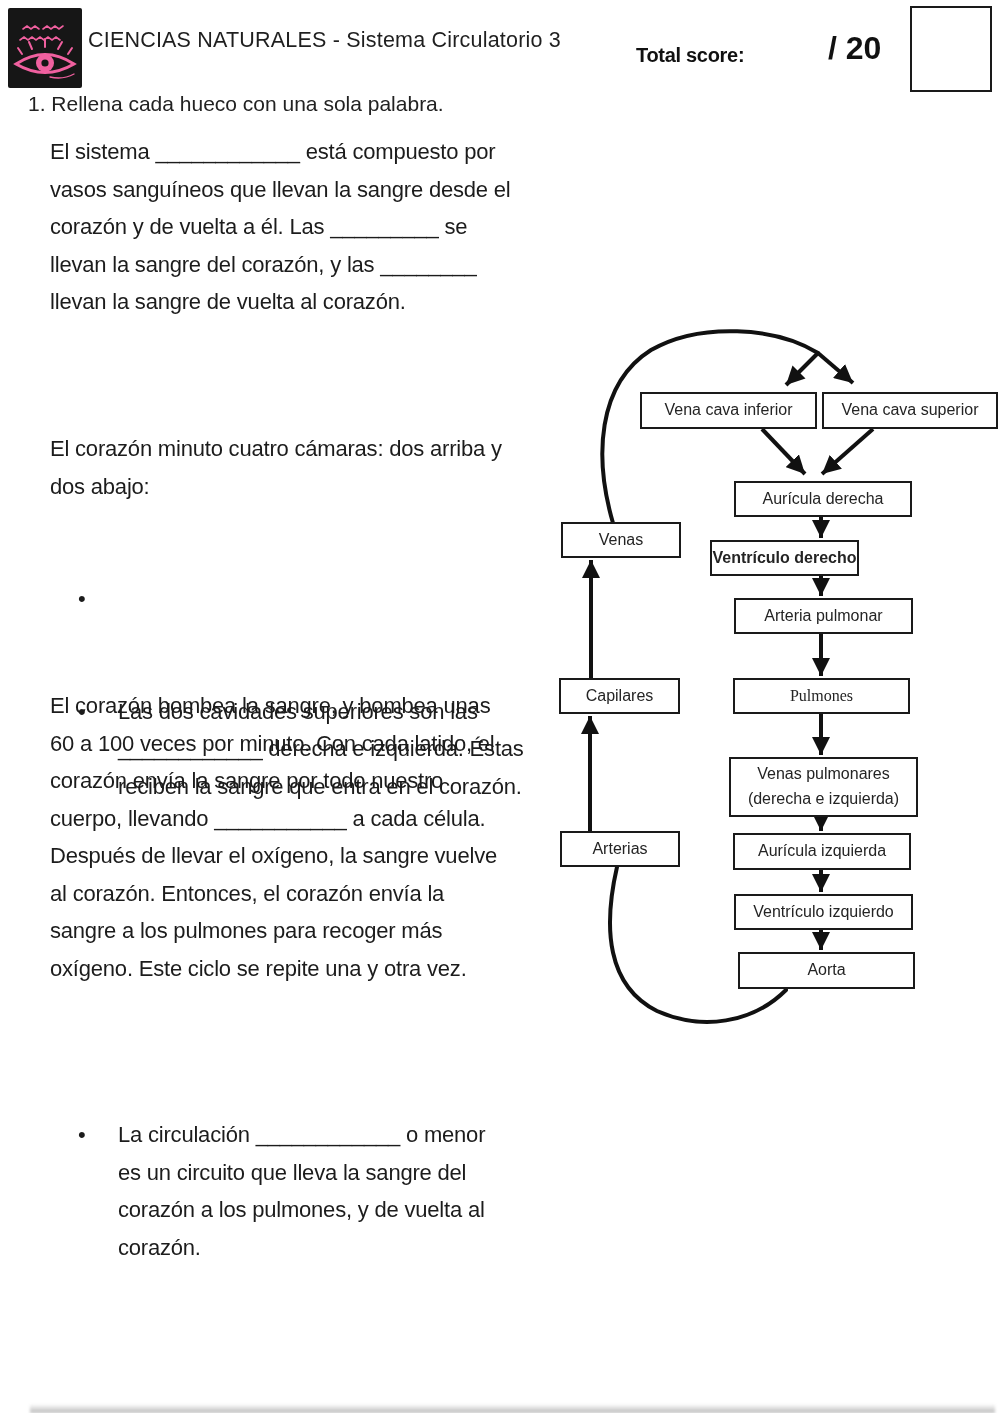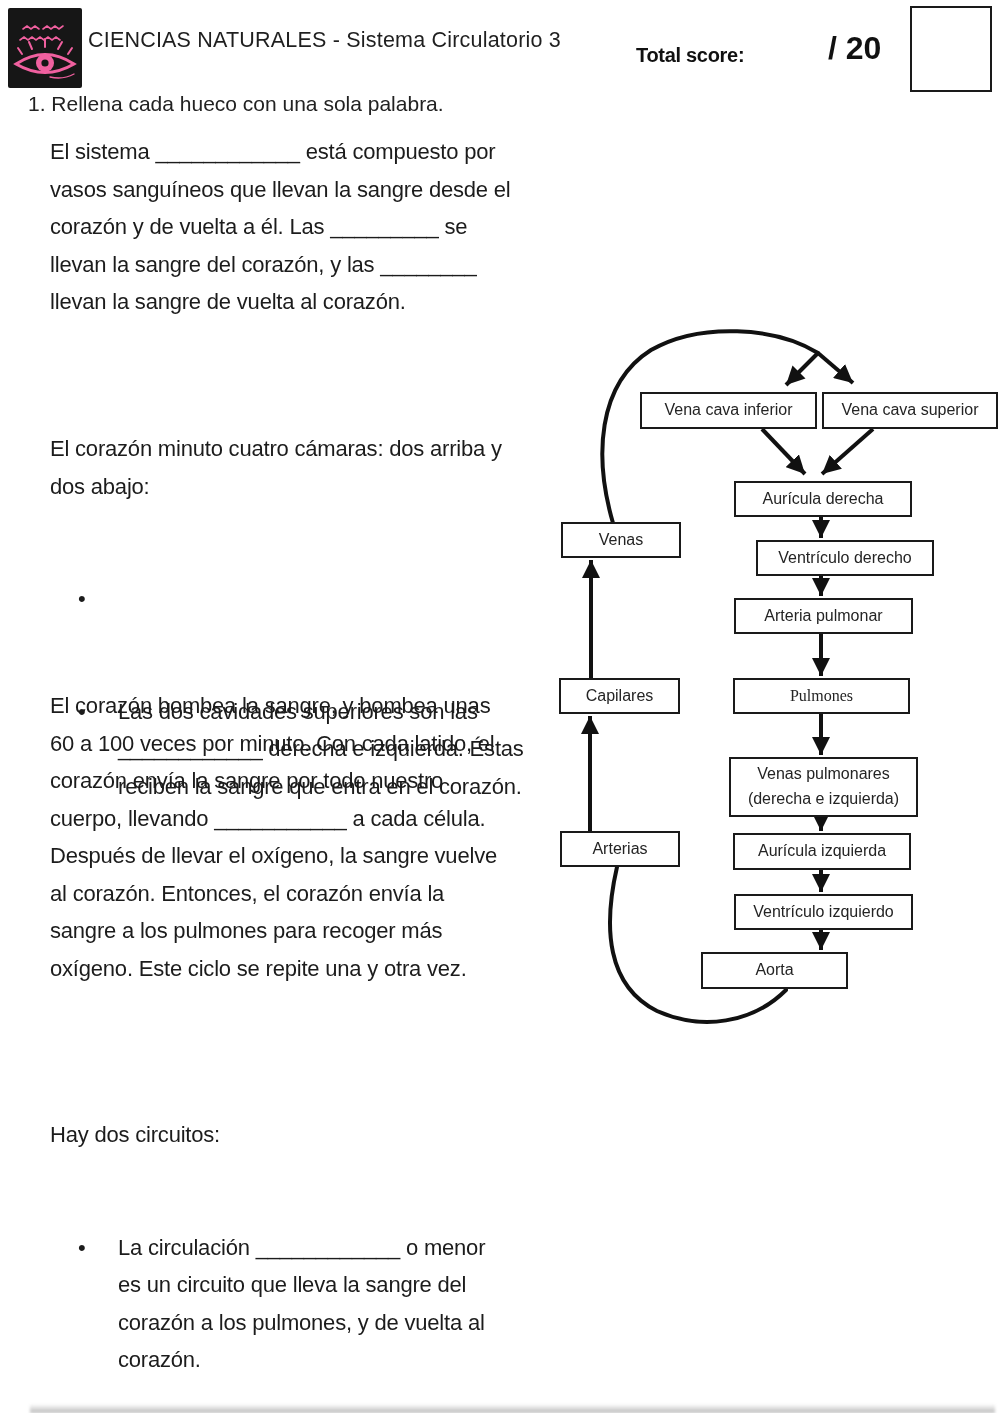--- a/index.html
+++ b/index.html
@@ -77,21 +77,20 @@
 <div class="abs hw para" style="top:687px;">El corazón bombea la sangre, y bombea unas
 60 a 100 veces por minuto. Con cada latido, el
 corazón envía la sangre por todo nuestro
 cuerpo, llevando ___________ a cada célula.
 Después de llevar el oxígeno, la sangre vuelve
 al corazón. Entonces, el corazón envía la
 sangre a los pulmones para recoger más
 oxígeno. Este ciclo se repite una y otra vez.</div>
 
 <div class="abs hw para" style="top:1041px;">
-  <div>Hay dos circuitos:</div>
   <div class="brow">
     <span class="bdot">•</span>
     <span>La circulación ____________ o menor
 es un circuito que lleva la sangre del
 corazón a los pulmones, y de vuelta al
 corazón.</span>
   </div>
   
 </div>
 
@@ -121,25 +120,25 @@
     <line x1="590" y1="831" x2="590" y2="716" marker-end="url(#ah)"></line>
     <line x1="591" y1="678" x2="591" y2="560" marker-end="url(#ah)"></line>
 
     <path d="M 617 867 C 603 928, 607 986, 657 1011 C 702 1031, 753 1023, 786 990" stroke-linecap="round"></path>
   </g>
 </svg>
 
 <div class="abs dbox" style="left:640px;top:392px;width:177px;height:37px;">Vena cava inferior</div>
 <div class="abs dbox" style="left:822px;top:392px;width:176px;height:37px;">Vena cava superior</div>
 <div class="abs dbox" style="left:734px;top:481px;width:178px;height:36px;">Aurícula derecha</div>
-<div class="abs dbox" style="left:756px;top:540px;width:178px;height:36px;">Ventrículo derecho</div>
+<div class="abs dbox" style="left:710px;top:540px;width:149px;height:36px;font-weight:bold;">Ventrículo derecho</div>
 <div class="abs dbox" style="left:734px;top:598px;width:179px;height:36px;">Arteria pulmonar</div>
 <div class="abs dbox" style="left:733px;top:678px;width:177px;height:36px;font-family:Liberation Serif, serif;">Pulmones</div>
 <div class="abs dbox" style="left:729px;top:757px;width:189px;height:60px;">Venas pulmonares
 (derecha e izquierda)</div>
 <div class="abs dbox" style="left:733px;top:833px;width:178px;height:37px;">Aurícula izquierda</div>
 <div class="abs dbox" style="left:734px;top:894px;width:179px;height:36px;">Ventrículo izquierdo</div>
-<div class="abs dbox" style="left:701px;top:952px;width:147px;height:37px;text-align:center;">Aorta</div>
+<div class="abs dbox" style="left:738px;top:952px;width:177px;height:37px;text-align:center;">Aorta</div>
 <div class="abs dbox" style="left:561px;top:522px;width:120px;height:36px;">Venas</div>
 <div class="abs dbox" style="left:559px;top:678px;width:121px;height:36px;">Capilares</div>
 <div class="abs dbox" style="left:560px;top:831px;width:120px;height:36px;">Arterias</div>
 
 <div class="abs cutoff"></div>
 
 </body></html>

